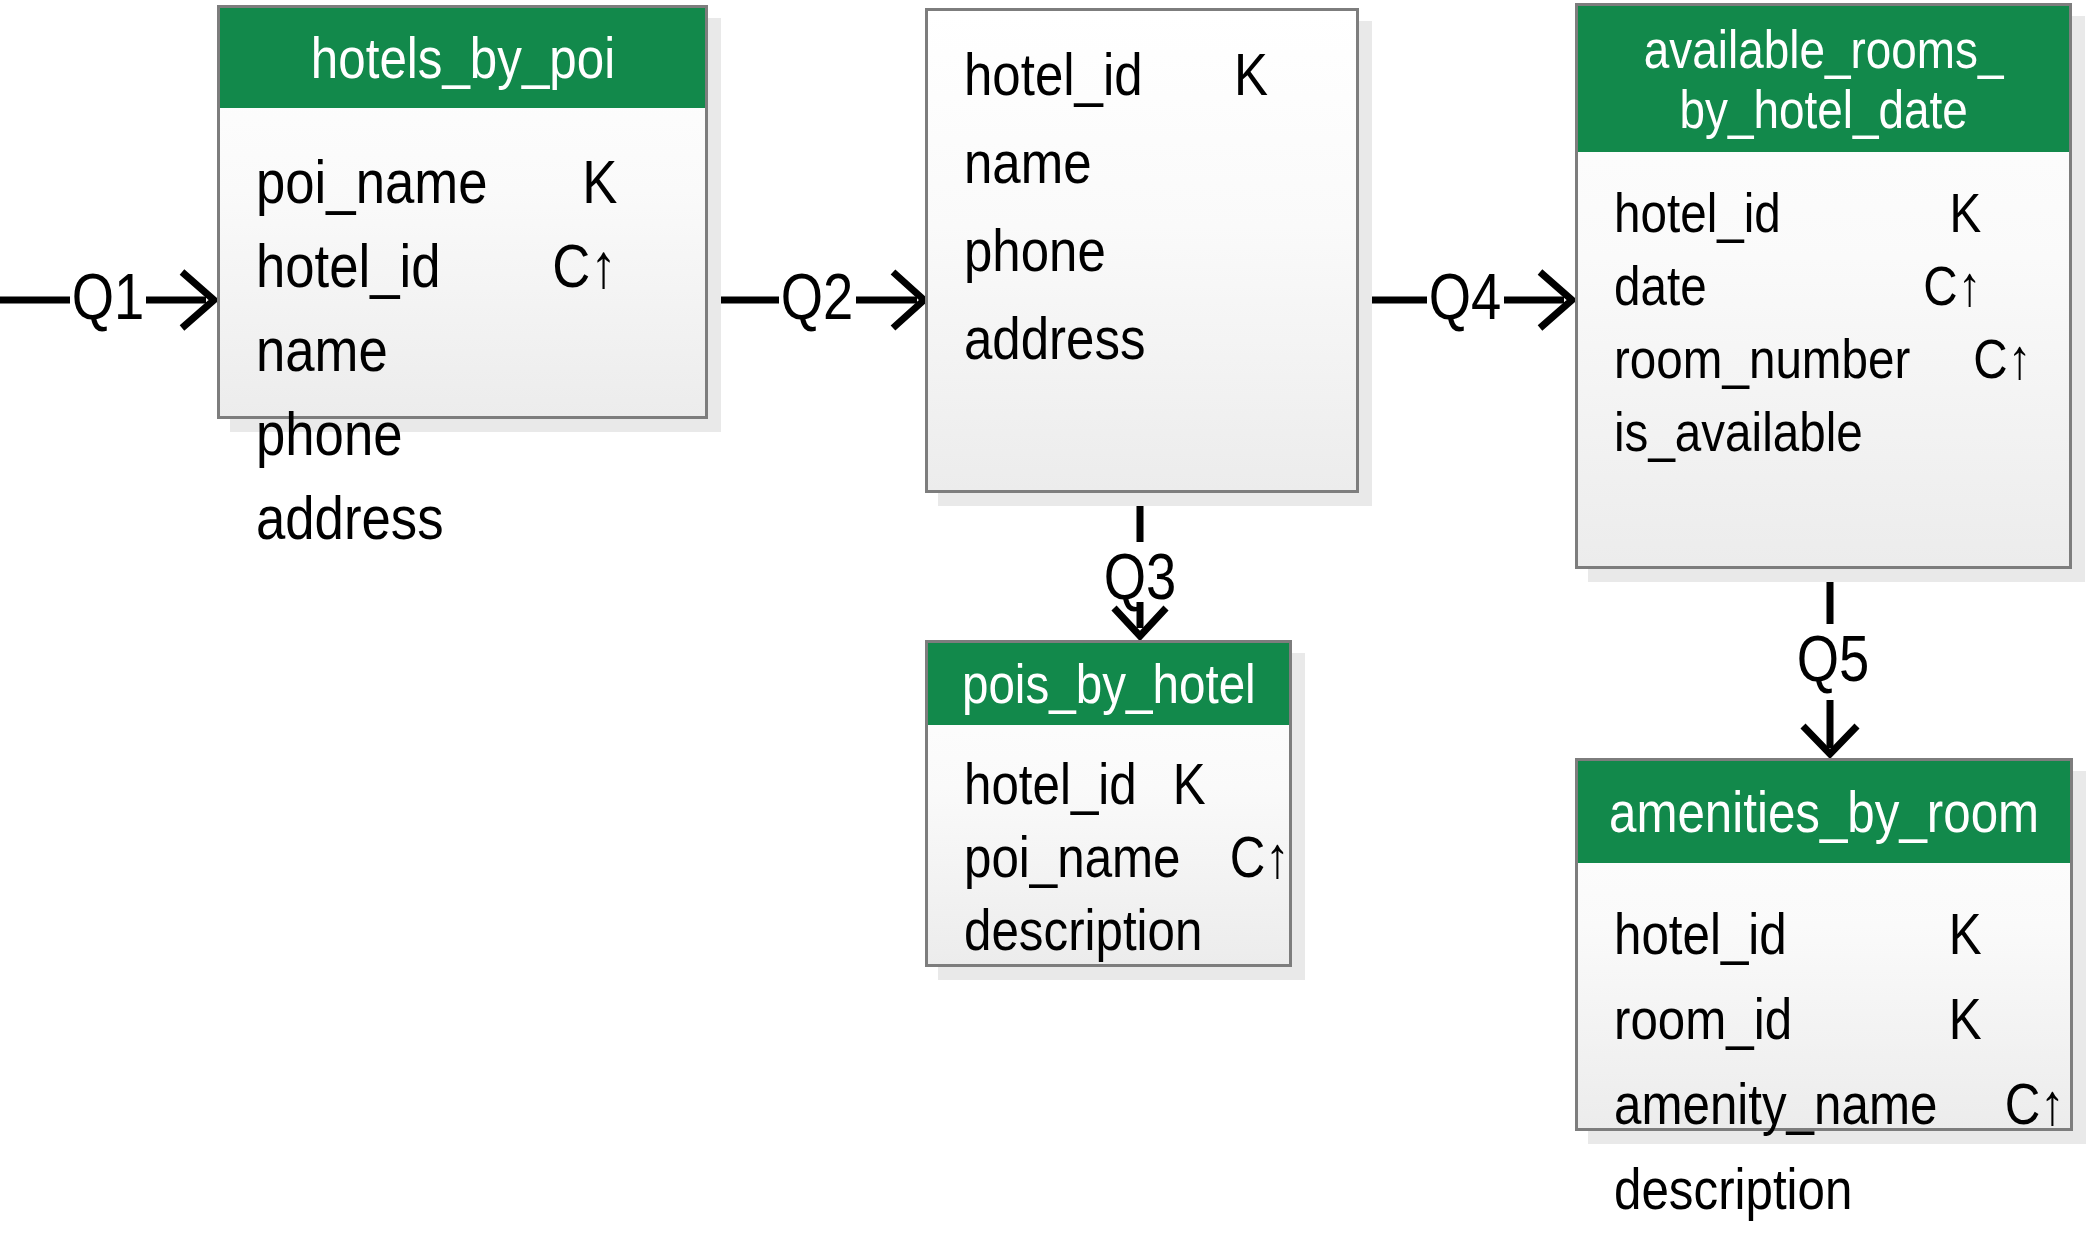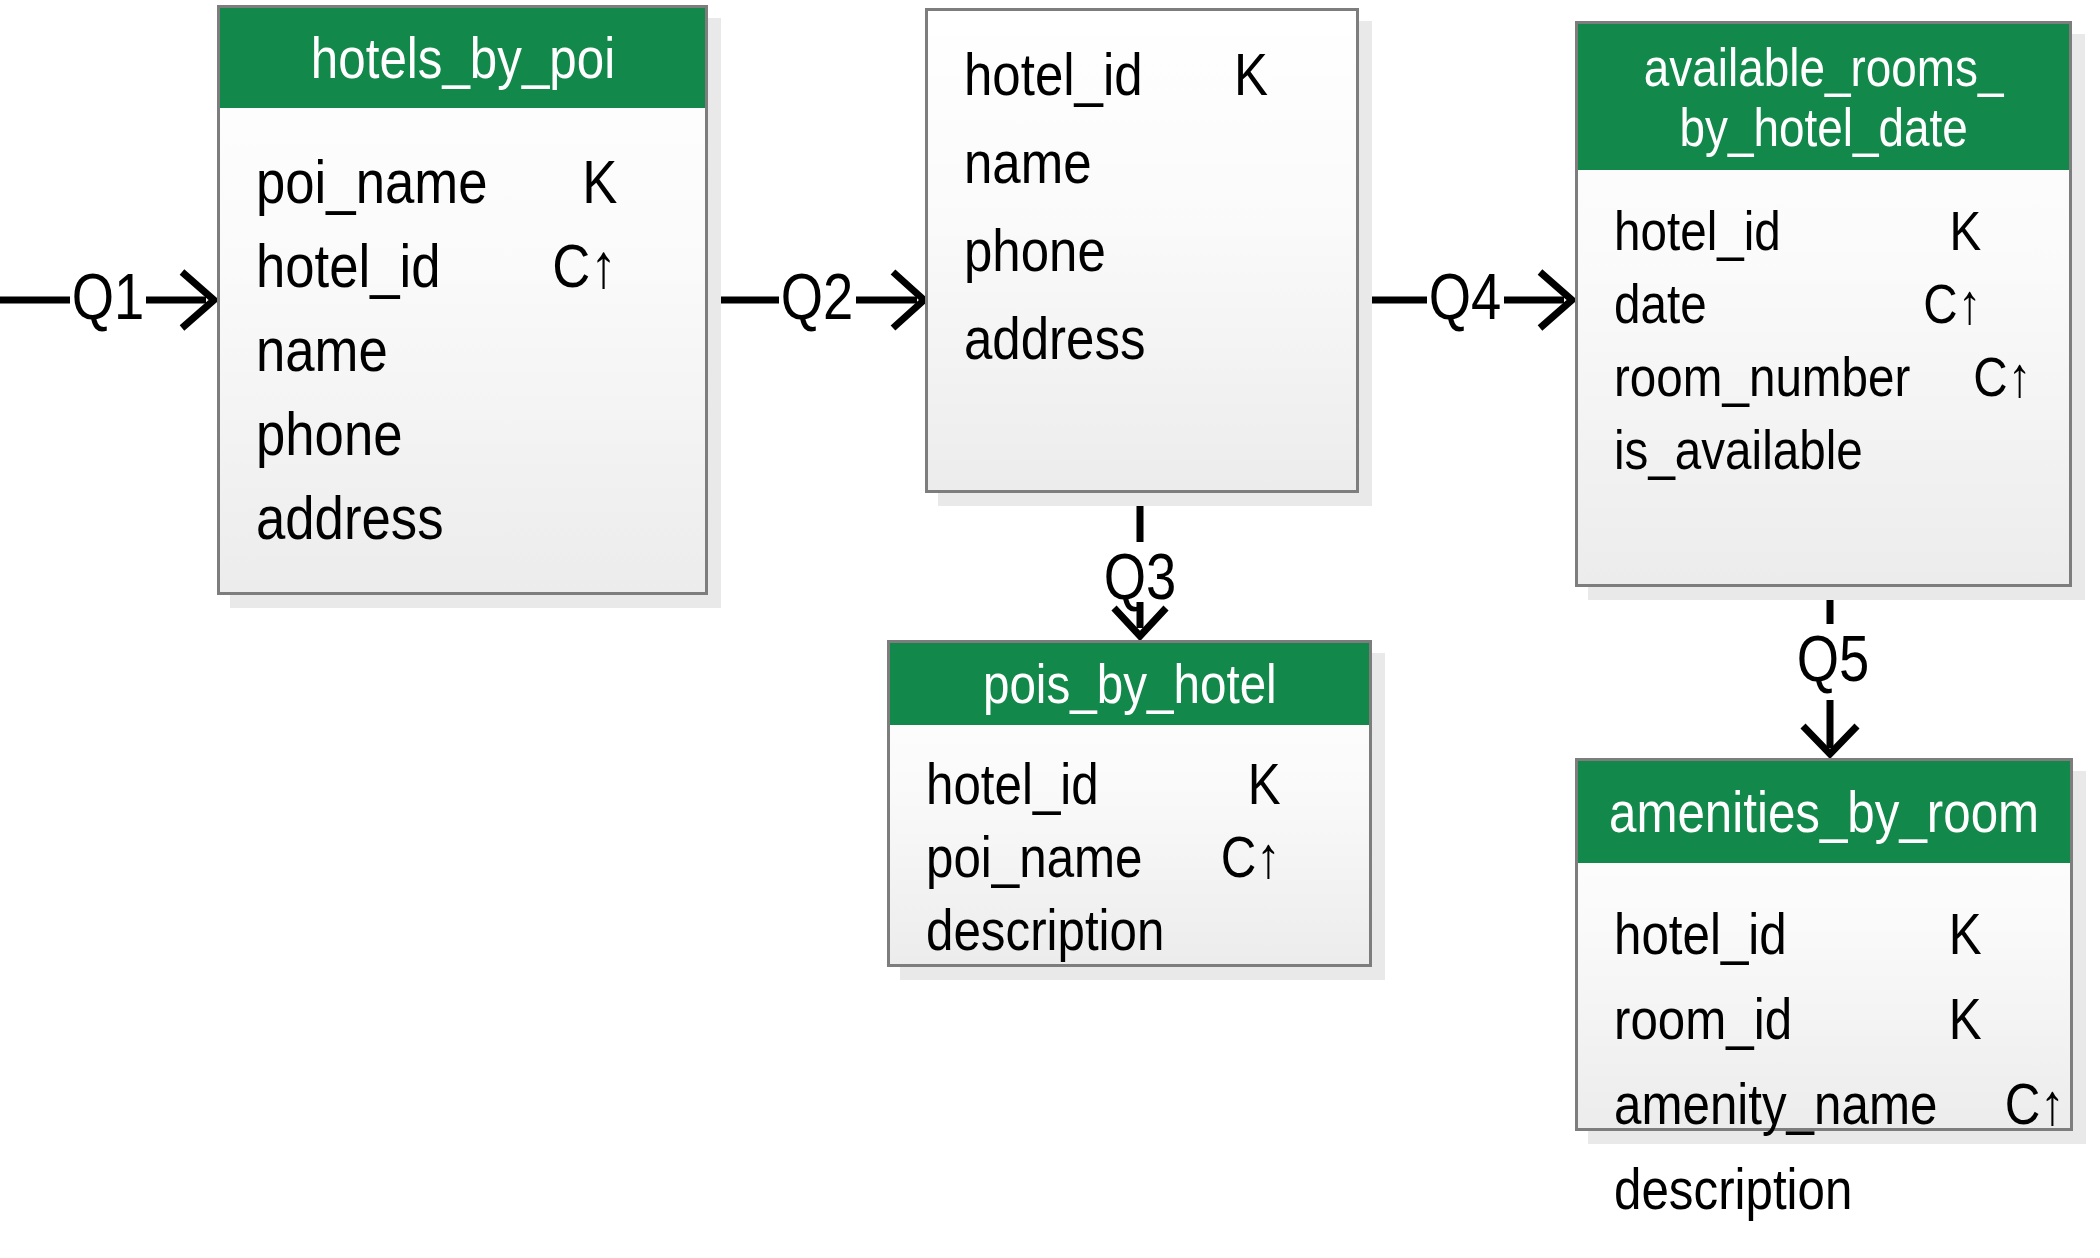--- a/index.html
+++ b/index.html
@@ -25,33 +25,33 @@
   .tbody{box-sizing:border-box;}
   .frow{
     display:flex;justify-content:space-between;align-items:baseline;
     height:var(--rh);line-height:var(--rh);font-size:var(--fs);
     padding:0 88px 0 36px;
   }
   .fname{transform-origin:0 50%;}
   .fkey{transform-origin:100% 50%;}
   .thead .ttl{font-size:var(--hfs);line-height:1.12;}
 
-  .t1{left:217px;top:5px;width:491px;height:590px;--rh:84px;--fs:62px;--hfs:58px;}
+  .t1{left:217px;top:5px;width:491px;height:414px;--rh:84px;--fs:62px;--hfs:58px;}
   .t1 .thead{height:100px;}
   .t1 .tbody{padding-top:32px;}
 
   .t2{left:925px;top:8px;width:434px;height:485px;--rh:88px;--fs:60px;--hfs:58px;}
   .t2 .thead{height:98px;}
   .t2 .tbody{padding-top:20px;}
 
-  .t3{left:1575px;top:3px;width:497px;height:566px;margin-top:18px;--rh:73px;--fs:56px;--hfs:54px;}
+  .t3{left:1575px;top:3px;width:497px;height:566px;--rh:73px;--fs:56px;--hfs:54px;}
   .t3 .thead{height:146px;}
   .t3 .tbody{padding-top:24px;}
 
-  .t4{left:887px;top:640px;width:485px;height:327px;--rh:73px;--fs:58px;--hfs:56px;}
+  .t4{left:925px;top:640px;width:367px;height:327px;--rh:73px;--fs:58px;--hfs:56px;}
   .t4 .thead{height:82px;}
   .t4 .tbody{padding-top:22px;}
 
   .t5{left:1575px;top:758px;width:498px;height:373px;--rh:85px;--fs:58px;--hfs:58px;}
   .t5 .thead{height:102px;}
   .t5 .tbody{padding-top:28px;}
 
   
   #arrows{position:absolute;left:0;top:0;width:2100px;height:1258px;pointer-events:none;}
   #arrows path, #arrows polyline{stroke:#000;stroke-width:7;fill:none;stroke-linejoin:miter;}

